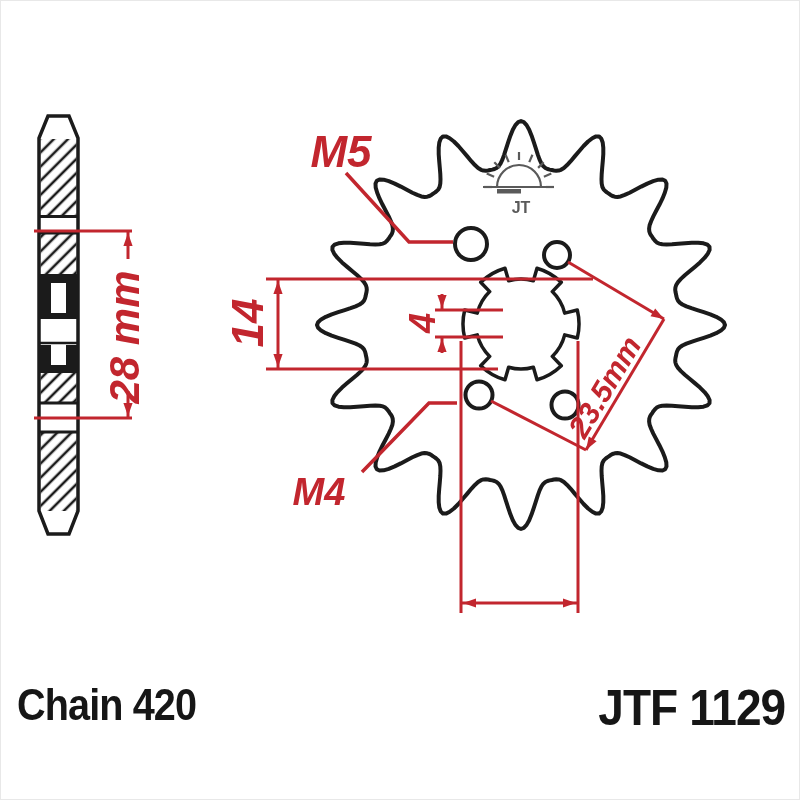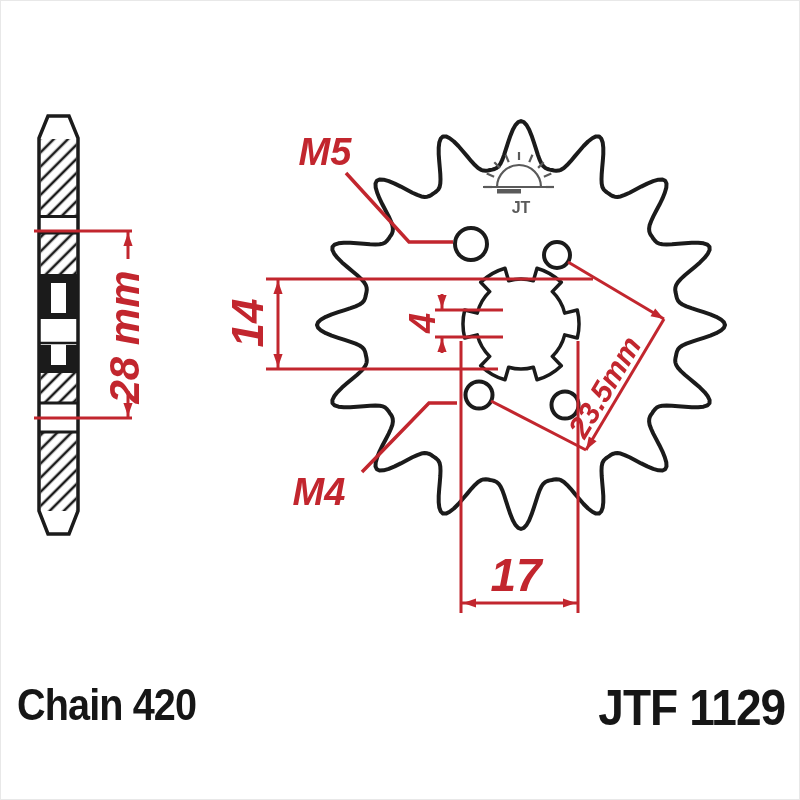--- a/index.html
+++ b/index.html
@@ -12,21 +12,21 @@
   .lbl{position:absolute;white-space:nowrap;}
   .dim{
     color:#c2262e;font-style:italic;font-weight:bold;
     transform:translate(-50%,-50%);
   }
   .dim.rot90{transform:translate(-50%,-50%) rotate(-90deg);}
   .dim.rotdiag{transform:translate(-50%,-50%) rotate(-59deg);}
   .black-label{color:#161616;font-weight:bold;letter-spacing:-1px;}
   #chain-label{left:16px;top:678px;font-size:45px;transform:scaleX(0.88);transform-origin:left center;}
   #product-code{right:14px;top:678px;font-size:50px;transform:scaleX(0.92);transform-origin:right center;}
-  #m5-label{left:324px;top:151px;font-size:38px;font-style:italic;}
+  #m5-label{left:340px;top:151px;font-size:44px;font-style:italic;}
   #m4-label{left:318px;top:491px;font-size:38px;}
   #dim14-label{left:247px;top:322px;font-size:44px;}
   #dim4-label{left:422px;top:322px;font-size:36px;}
   #dim235-label{left:604px;top:386px;font-size:30px;}
   #dim17-label{left:515px;top:574px;font-size:46px;}
   #dim28-label{left:124px;top:336px;font-size:42px;}
 </style>
 </head>
 <body>
 
@@ -141,18 +141,17 @@
           <polygon points="585,449 587.8,435.5 595.6,440.2"></polygon>
         </g>
     </g>
   </svg>
 
   <div class="lbl dim" id="m5-label">M5</div>
   <div class="lbl dim" id="m4-label">M4</div>
   <div class="lbl dim rot90" id="dim14-label">14</div>
   <div class="lbl dim rot90" id="dim4-label">4</div>
   <div class="lbl dim rotdiag" id="dim235-label">23.5mm</div>
-  <div class="lbl dim" id="dim17-label">17</div>
   <div class="lbl dim rot90" id="dim28-label">28 mm</div>
 
   <div class="lbl black-label" id="chain-label">Chain 420</div>
   <div class="lbl black-label" id="product-code">JTF 1129</div>
 </div>
 
 </body></html>

